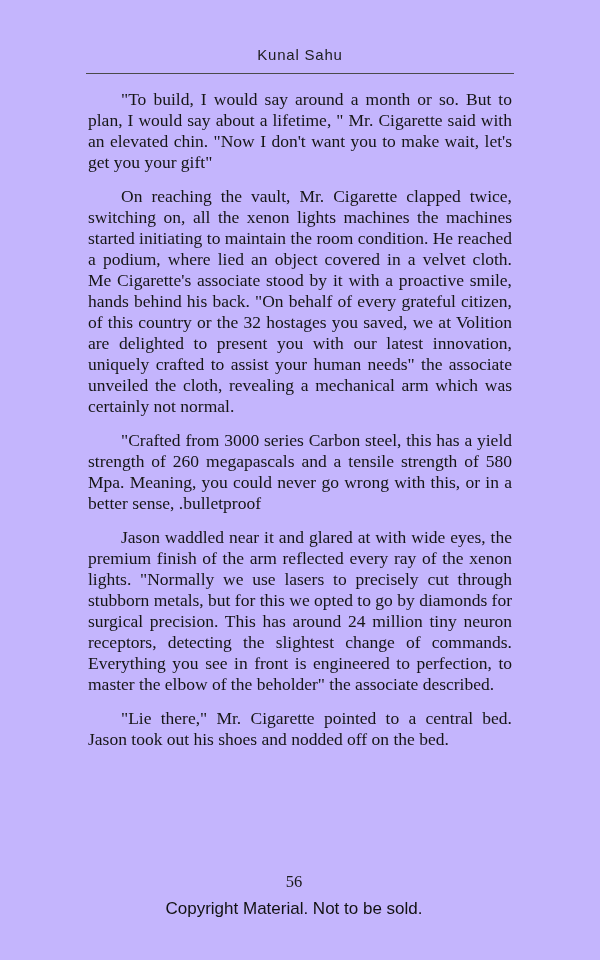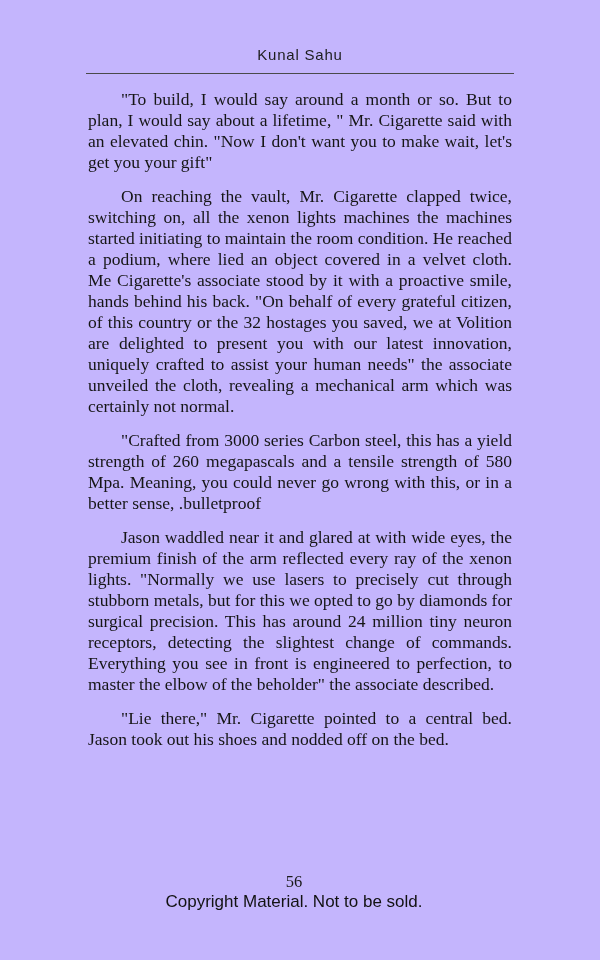--- a/index.html
+++ b/index.html
@@ -51,20 +51,21 @@
     top: 872px;
     text-align: center;
   }
   .page-number {
     font-family: "Liberation Serif", "DejaVu Serif", serif;
     font-size: 16.5px;
     line-height: 20px;
     color: #1a1a1a;
   }
   .copyright-note {
+    margin-top: 7px;
     font-family: "Liberation Sans", "DejaVu Sans", sans-serif;
     font-size: 17px;
     line-height: 20px;
     color: #121212;
   }
 </style>
 </head>
 <body>
 
 <div class="book-page">

